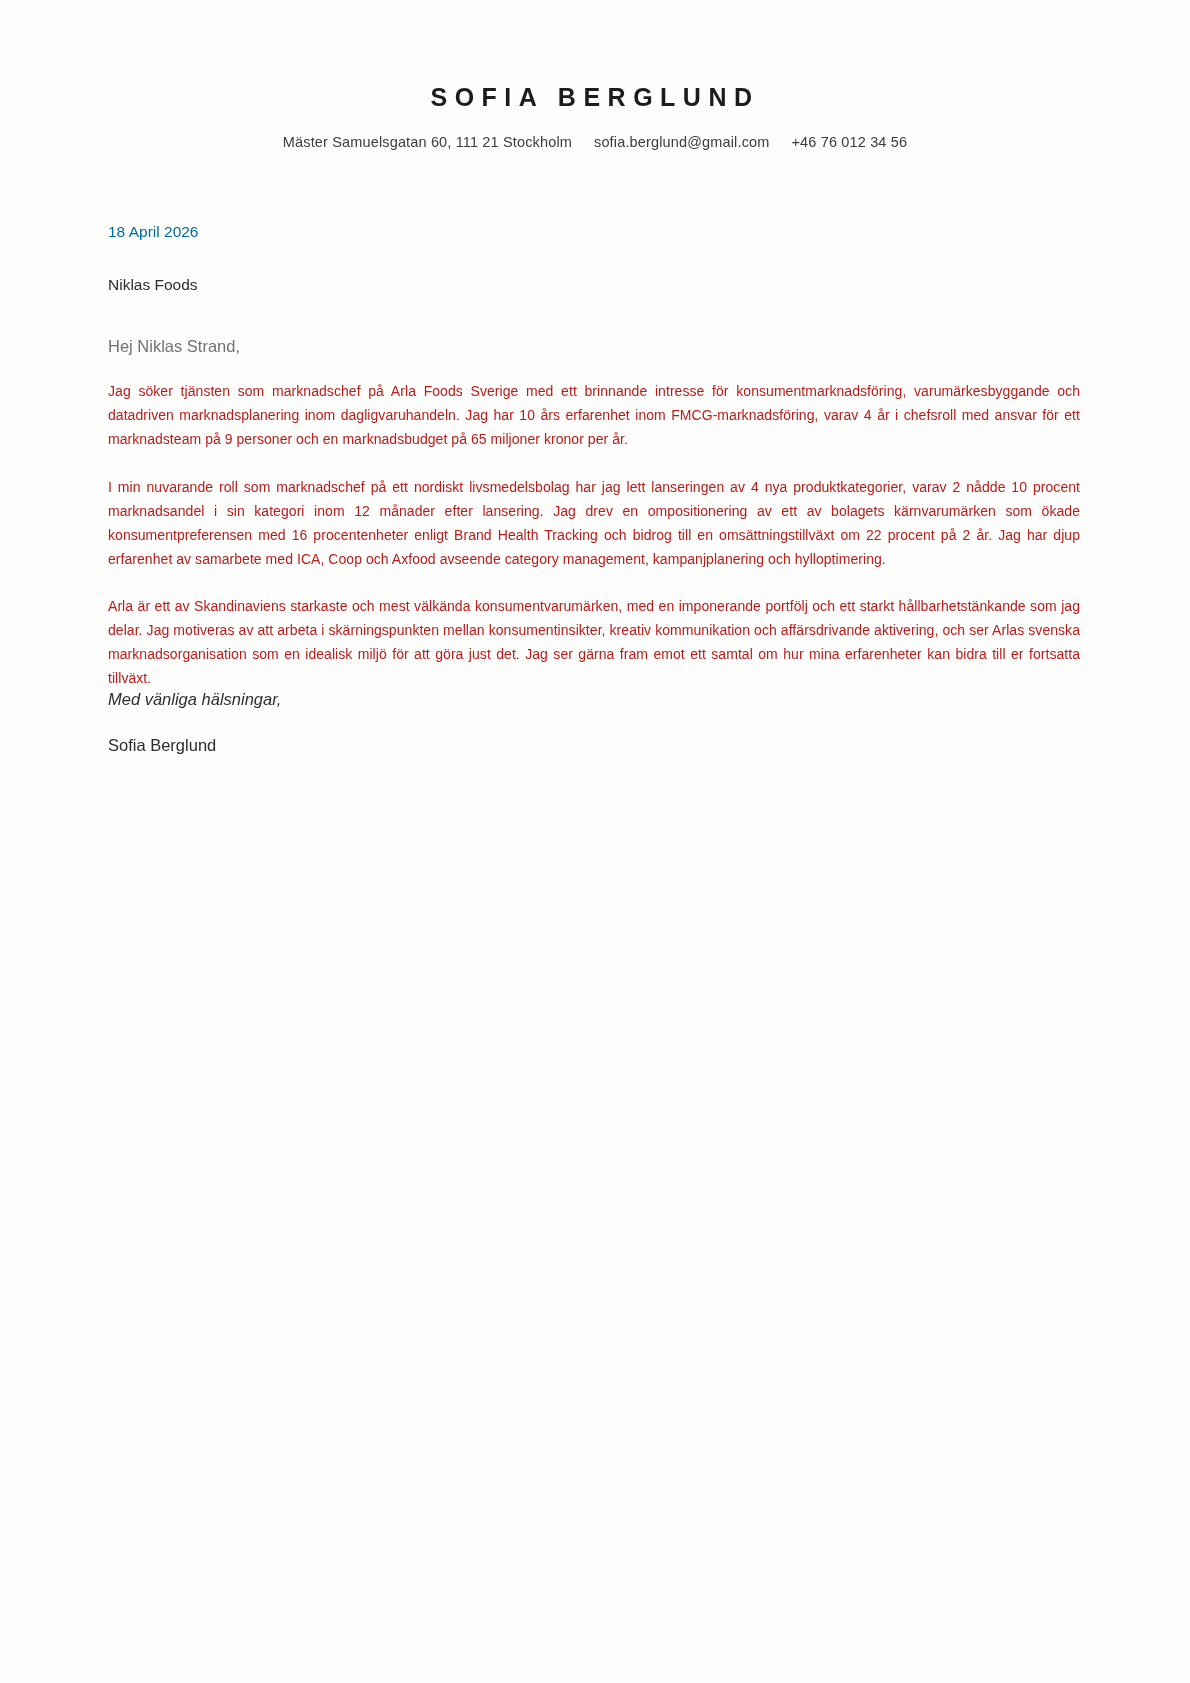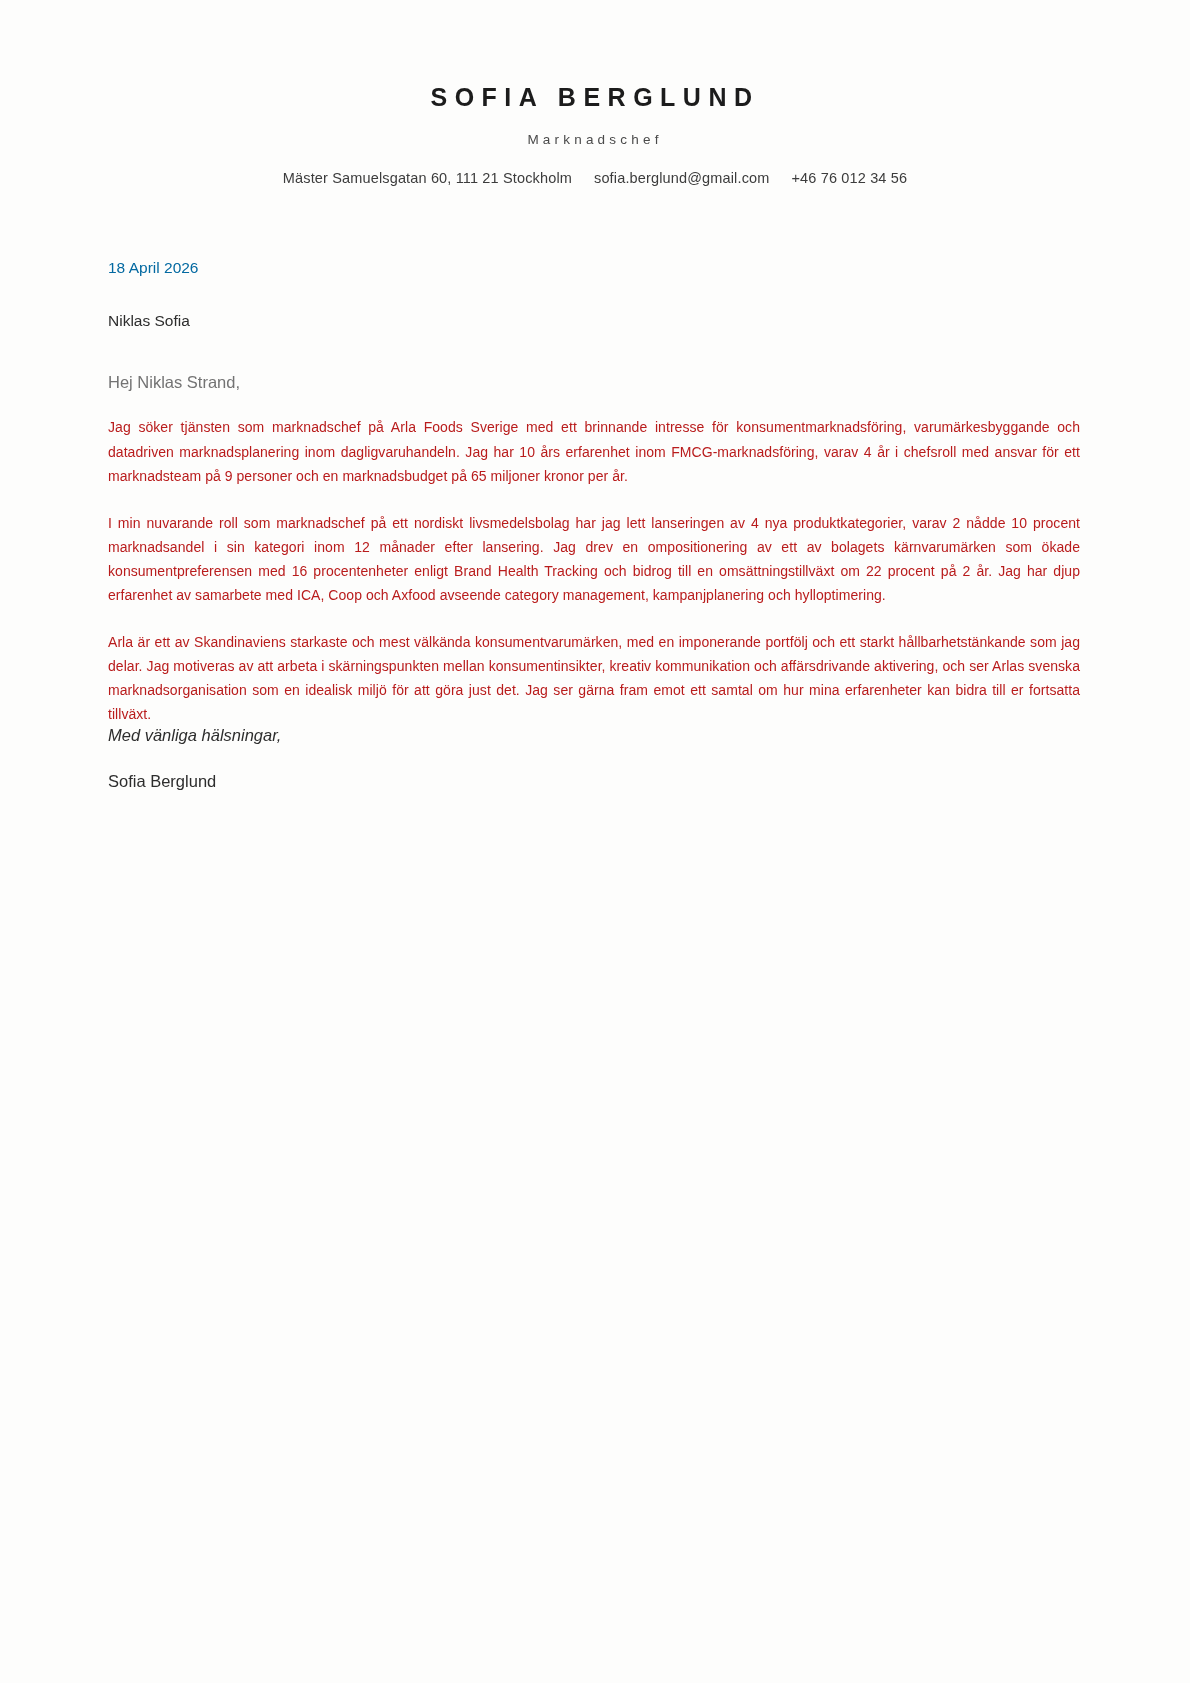--- a/index.html
+++ b/index.html
@@ -102,35 +102,34 @@
     color: #2d2d2d;
   }
 </style>
 </head>
 <body>
 
 <div class="page">
 
   <div class="header">
     <h1 class="name">SOFIA BERGLUND</h1>
-    <div class="role">Marknadschef</div>
     <div class="contact">
       <span>Mäster Samuelsgatan 60, 111 21 Stockholm</span>
       <span class="sep"></span>
       <span>sofia.berglund@gmail.com</span>
       <span class="sep"></span>
       <span>+46 76 012 34 56</span>
     </div>
   </div>
 
   <div class="content">
     <div class="date">18 April 2026</div>
 
     <div class="recipient">
-      <div>Niklas Sofia</div>
+      <div>Niklas Foods</div>
     </div>
 
     <div class="salutation">Hej Niklas Strand,</div>
 
     <p class="para">Jag söker tjänsten som marknadschef på Arla Foods Sverige med ett brinnande intresse för konsumentmarknadsföring, varumärkesbyggande och datadriven marknadsplanering inom dagligvaruhandeln. Jag har 10 års erfarenhet inom FMCG-marknadsföring, varav 4 år i chefsroll med ansvar för ett marknadsteam på 9 personer och en marknadsbudget på 65 miljoner kronor per år.</p>
     <p class="para">I min nuvarande roll som marknadschef på ett nordiskt livsmedelsbolag har jag lett lanseringen av 4 nya produktkategorier, varav 2 nådde 10 procent marknadsandel i sin kategori inom 12 månader efter lansering. Jag drev en ompositionering av ett av bolagets kärnvarumärken som ökade konsumentpreferensen med 16 procentenheter enligt Brand Health Tracking och bidrog till en omsättningstillväxt om 22 procent på 2 år. Jag har djup erfarenhet av samarbete med ICA, Coop och Axfood avseende category management, kampanjplanering och hylloptimering.</p>
     <p class="para">Arla är ett av Skandinaviens starkaste och mest välkända konsumentvarumärken, med en imponerande portfölj och ett starkt hållbarhetstänkande som jag delar. Jag motiveras av att arbeta i skärningspunkten mellan konsumentinsikter, kreativ kommunikation och affärsdrivande aktivering, och ser Arlas svenska marknadsorganisation som en idealisk miljö för att göra just det. Jag ser gärna fram emot ett samtal om hur mina erfarenheter kan bidra till er fortsatta tillväxt.</p>
 
     <div class="closing">Med vänliga hälsningar,</div>
     <div class="signature">Sofia Berglund</div>

